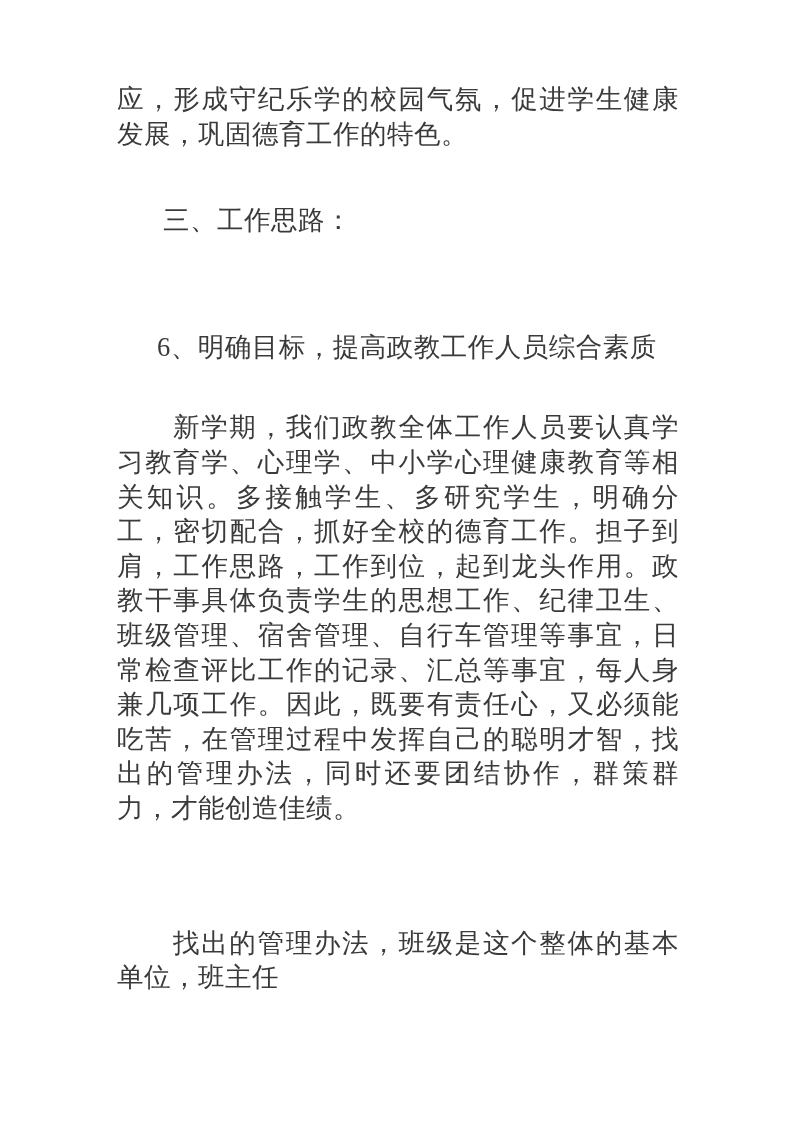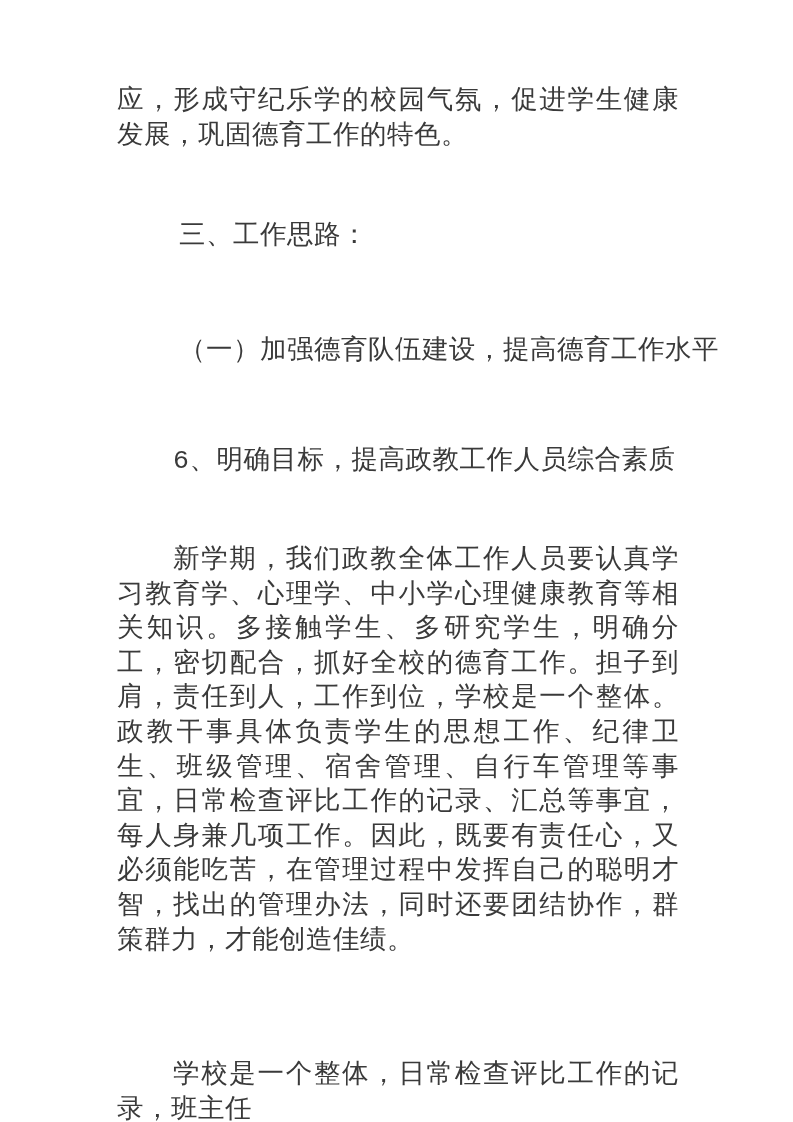--- a/index.html
+++ b/index.html
@@ -42,25 +42,25 @@
     text-indent: 0;
   }
 
   
   .para.indent {
     text-indent: 56px;
   }
 
   
   .heading {
-    font-family: Liberation Mono, monospace;
+    font-family: Liberation Serif, serif;
     font-size: 26.5px;
     line-height: 34.6px;
     color: #3a3a3a;
-    margin: 16px;
+    margin: 0;
     text-indent: 46px;
     letter-spacing: 0.5px;
     white-space: nowrap;
   }
 
   .heading.sub {
     text-indent: 46px;
   }
 
   .heading.num {
@@ -82,31 +82,30 @@
   <div class="doc-body">
 
     <p class="para cont">应，形成守纪乐学的校园气氛，促进学生健康发展，巩固德育工作的特色。</p>
 
     <div class="gap-a"></div>
 
     <p class="heading">三、工作思路：</p>
 
     <div class="gap-b"></div>
 
-    <p class="heading sub">（一）加强德育队伍建设，提高德育工作水平</p>
 
     <div class="gap-c"></div>
 
     <p class="heading num">6、明确目标，提高政教工作人员综合素质</p>
 
     <div class="gap-d"></div>
 
-    <p class="para indent">新学期，我们政教全体工作人员要认真学习教育学、心理学、中小学心理健康教育等相关知识。多接触学生、多研究学生，明确分工，密切配合，抓好全校的德育工作。担子到肩，责任到人，工作到位，学校是一个整体。政教干事具体负责学生的思想工作、纪律卫生、班级管理、宿舍管理、自行车管理等事宜，日常检查评比工作的记录、汇总等事宜，每人身兼几项工作。因此，既要有责任心，又必须能吃苦，在管理过程中发挥自己的聪明才智，找出的管理办法，同时还要团结协作，群策群力，才能创造佳绩。</p>
+    <p class="para indent">新学期，我们政教全体工作人员要认真学习教育学、心理学、中小学心理健康教育等相关知识。多接触学生、多研究学生，明确分工，密切配合，抓好全校的德育工作。担子到肩，工作思路，工作到位，起到龙头作用。政教干事具体负责学生的思想工作、纪律卫生、班级管理、宿舍管理、自行车管理等事宜，日常检查评比工作的记录、汇总等事宜，每人身兼几项工作。因此，既要有责任心，又必须能吃苦，在管理过程中发挥自己的聪明才智，找出的管理办法，同时还要团结协作，群策群力，才能创造佳绩。</p>
 
     <div class="gap-e"></div>
 
 
     <div class="gap-f"></div>
 
-    <p class="para indent">学校是一个整体，日常检查评比工作的记录，班主任</p>
+    <p class="para indent">找出的管理办法，班级是这个整体的基本单位，班主任</p>
 
   </div>
 </div>
 
 </body></html>

